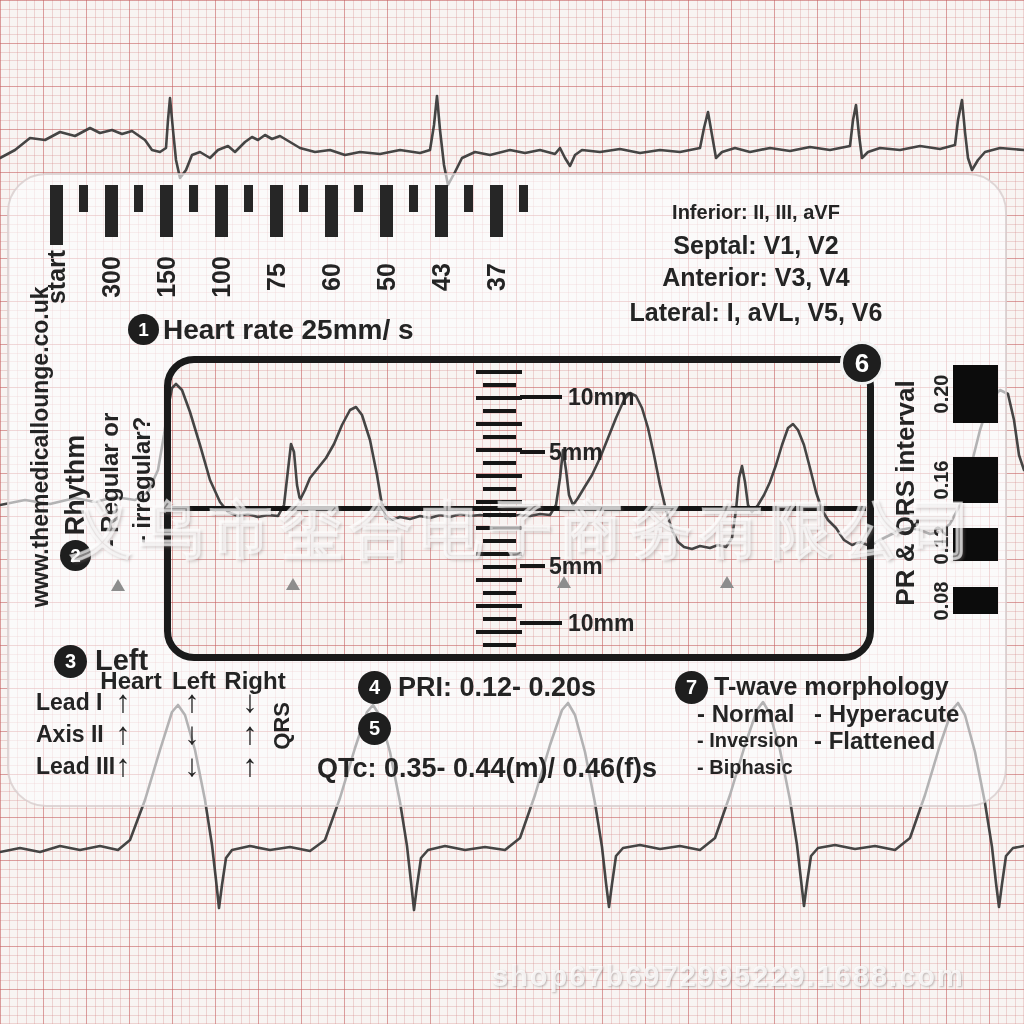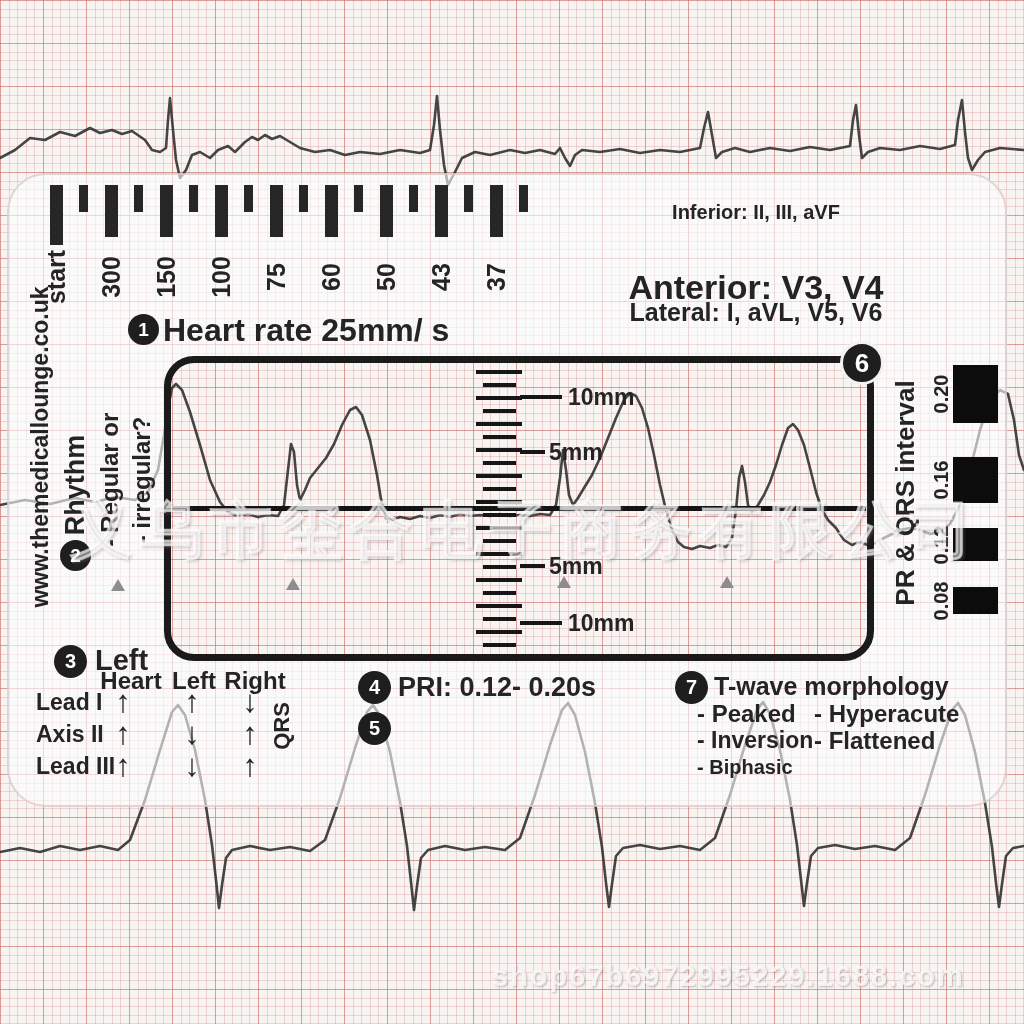--- a/index.html
+++ b/index.html
@@ -80,25 +80,26 @@
         <div style="position: absolute; left: 409px; top: 185px; width: 9px; height: 27px; background: rgb(38, 38, 38);"></div>
         <div style="position: absolute; left: 434.5px; top: 185px; width: 13px; height: 52px; background: rgb(38, 38, 38);"></div>
         <div style="position: absolute; left: 396px; top: 264px; width: 90px; height: 26px; transform: rotate(-90deg); display: flex; align-items: center; justify-content: center; font-size: 25px;">43</div>
         <div style="position: absolute; left: 464px; top: 185px; width: 9px; height: 27px; background: rgb(38, 38, 38);"></div>
         <div style="position: absolute; left: 489.5px; top: 185px; width: 13px; height: 52px; background: rgb(38, 38, 38);"></div>
         <div style="position: absolute; left: 451px; top: 264px; width: 90px; height: 26px; transform: rotate(-90deg); display: flex; align-items: center; justify-content: center; font-size: 25px;">37</div>
         <div style="position: absolute; left: 519px; top: 185px; width: 9px; height: 27px; background: rgb(38, 38, 38);"></div>
       </div>
 
     <div class="badge" style="left:128px;top:314px;width:31px;height:31px;font-size:19px;">1</div>
-    <div class="hl" style="left:163px;top:316px;height:28px;font-size:32px;">Heart rate 25mm/ s</div>
+    <div class="hl" style="left:163px;top:316px;height:28px;font-size:28px;">Heart rate 25mm/ s</div>
 
     <div class="grp" id="leadgroups">
         <div style="position: absolute; left: 600px; top: 196px; width: 312px; height: 33px; display: flex; align-items: center; justify-content: center; font-size: 20px;">Inferior: II, III, aVF</div>
-        <div style="position: absolute; left: 600px; top: 271px; width: 312px; height: 33px; display: flex; align-items: center; justify-content: center; font-size: 34px;">Anterior: V3, V4</div>
+        <div style="position: absolute; left: 600px; top: 229.4px; width: 312px; height: 33px; display: flex; align-items: center; justify-content: center; font-size: 25px;">Septal: V1, V2</div>
+        <div style="position: absolute; left: 600px; top: 261px; width: 312px; height: 33px; display: flex; align-items: center; justify-content: center; font-size: 25px;">Anterior: V3, V4</div>
         <div style="position: absolute; left: 600px; top: 296.2px; width: 312px; height: 33px; display: flex; align-items: center; justify-content: center; font-size: 25px;">Lateral: I, aVL, V5, V6</div>
       </div>
 
     <div class="v" style="left:-181px;top:434px;width:442px;height:26px;font-size:23px;">www.themedicallounge.co.uk</div>
 
     <div class="badge" style="left:60px;top:540px;width:31px;height:31px;font-size:19px;">2</div>
     <div class="v" style="left:15px;top:470px;width:120px;height:30px;font-size:27px;">Rhythm</div>
     <div class="v" style="left:35px;top:467px;width:150px;height:26px;font-size:24px;">- Regular or</div>
     <div class="v" style="left:67px;top:467px;width:150px;height:26px;font-size:24px;">- irregular?</div>
 
@@ -174,26 +175,27 @@
         <div style="position: absolute; left: 36px; top: 752px; height: 28px; display: flex; align-items: center; font-size: 23px;">Lead III</div>
         <div style="position: absolute; left: 111px; top: 748px; width: 24px; height: 36px; display: flex; align-items: center; justify-content: center; font-size: 31px;">↑</div>
         <div style="position: absolute; left: 180px; top: 748px; width: 24px; height: 36px; display: flex; align-items: center; justify-content: center; font-size: 31px;">↓</div>
         <div style="position: absolute; left: 238px; top: 748px; width: 24px; height: 36px; display: flex; align-items: center; justify-content: center; font-size: 31px;">↑</div>
       </div>
     <div class="v" style="left:252px;top:714px;width:60px;height:24px;font-size:22px;">QRS</div>
 
     <div class="badge" style="left:358px;top:671px;width:33px;height:33px;font-size:20px;">4</div>
     <div class="hl" style="left:398px;top:672px;height:30px;font-size:27px;">PRI: 0.12- 0.20s</div>
     <div class="badge" style="left:358px;top:712px;width:33px;height:33px;font-size:20px;">5</div>
+    <div class="hl" style="left:317px;top:753px;height:30px;font-size:27px;">QTc: 0.35- 0.44(m)/ 0.46(f)s</div>
 
     <div class="badge" style="left:675px;top:671px;width:33px;height:33px;font-size:20px;">7</div>
     <div class="hl" style="left:714px;top:672px;height:28px;font-size:25px;">T-wave morphology</div>
     <div class="grp" id="twave">
-        <div style="position: absolute; left: 697px; top: 700px; height: 27px; display: flex; align-items: center; font-size: 24px;">- Peaked</div>
-        <div style="position: absolute; left: 697px; top: 727px; height: 27px; display: flex; align-items: center; font-size: 23px;">- Inversion</div>
+        <div style="position: absolute; left: 697px; top: 700px; height: 27px; display: flex; align-items: center; font-size: 24px;">- Normal</div>
+        <div style="position: absolute; left: 697px; top: 727px; height: 27px; display: flex; align-items: center; font-size: 20px;">- Inversion</div>
         <div style="position: absolute; left: 697px; top: 754px; height: 27px; display: flex; align-items: center; font-size: 20px;">- Biphasic</div>
         <div style="position: absolute; left: 814px; top: 700px; height: 27px; display: flex; align-items: center; font-size: 24px;">- Hyperacute</div>
         <div style="position: absolute; left: 814px; top: 727px; height: 27px; display: flex; align-items: center; font-size: 24px;">- Flattened</div>
       </div>
 
   </div>
 
   <div id="wm-center">义乌市玺合电子商务有限公司</div>
   <div id="wm-bottom">shop67b6972995229.1688.com</div>
 </div>

